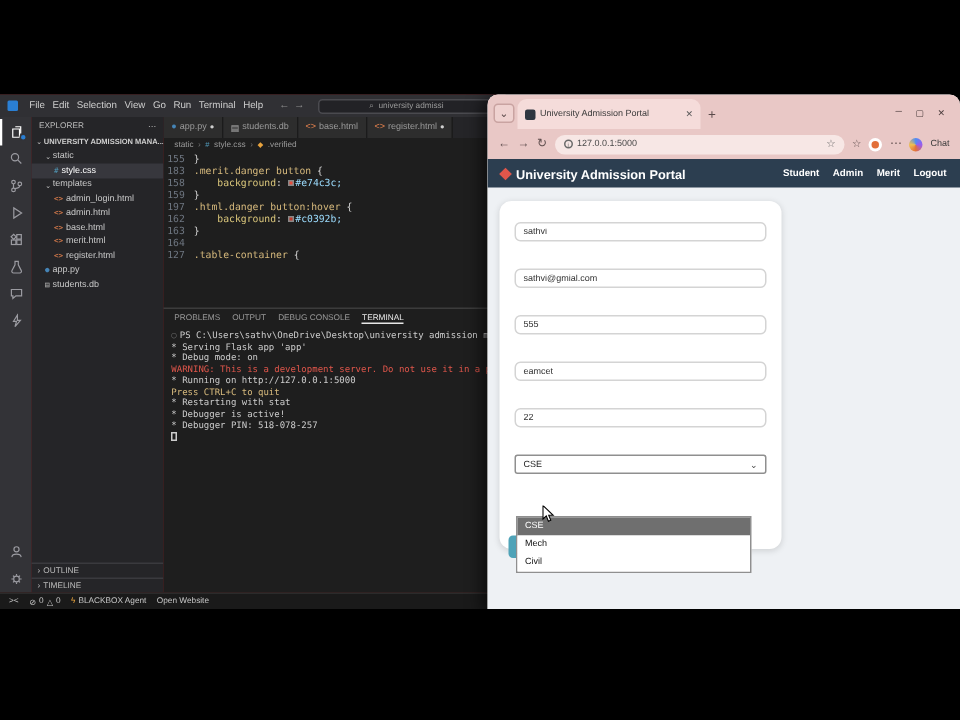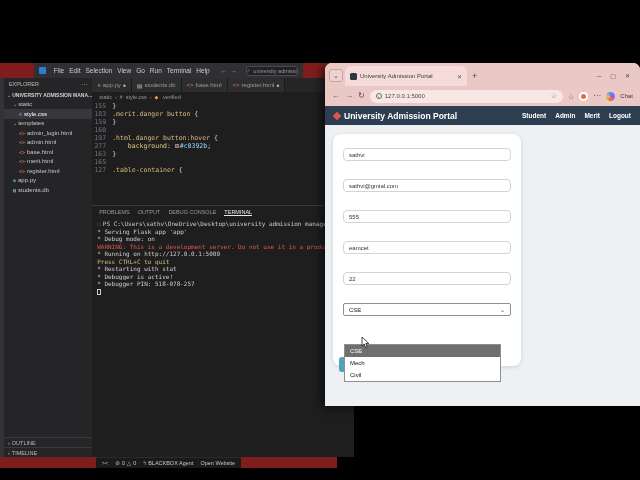--- a/index.html
+++ b/index.html
@@ -1,22 +1,22 @@
 <!DOCTYPE html>
 <html><head>
 <meta charset="utf-8">
 <style>
   html,body{margin:0;padding:0;background:#000;}
   *{box-sizing:border-box;}
   .stage{position:relative;width:640px;height:480px;background:#000;overflow:hidden;
          font-family:"Liberation Sans",sans-serif;}
 
   
-  .vscode{position:absolute;left:0;top:63px;width:337px;height:405px;background:#7f1d1d;
-          display:flex;flex-direction:column;align-items:center;}
+  .vscode{position:absolute;left:0;top:63px;width:337px;height:343px;background:#7f1d1d;
+          display:flex;flex-direction:column;}
   .vs-titlebar{flex:0 0 15px;background:#303034;display:flex;align-items:center;gap:2px;padding:0 5px;}
   .vs-logo{width:7px;height:7px;background:#2a7fd4;border-radius:1px;margin-right:3px;flex:0 0 7px;}
   .vs-menu{color:#cccccc;font-size:6.5px;padding:0 2.5px;white-space:nowrap;}
   .vs-navarrows{color:#8f8f8f;font-size:7px;margin-left:6px;letter-spacing:3px;}
   .vs-search{margin-left:4px;flex:1;max-width:118px;height:10px;background:#222226;border:1px solid #4a4a4f;
              border-radius:3px;color:#9a9a9a;font-size:5.5px;display:flex;align-items:center;
              justify-content:center;gap:3px;overflow:hidden;white-space:nowrap;}
   .vs-main{flex:1;display:flex;min-height:0;}
   .vs-activity{flex:0 0 21px;background:#333337;display:flex;flex-direction:column;align-items:center;padding-top:1px;}
   .activity-item{width:21px;height:18px;display:flex;align-items:center;justify-content:center;
@@ -297,26 +297,26 @@
             <span class="sep">›</span>
             <span class="bc-ico-css">#</span>
             <span>style.css</span>
             <span class="sep">›</span>
             <span class="bc-ico-sym">◆</span>
             <span>.verified</span>
           </div>
         <div class="vs-code" id="vs-code">
             <div class="code-row"><span class="lnum">155</span><span><span class="c-pln">}</span></span></div>
             <div class="code-row"><span class="lnum">183</span><span><span class="c-sel">.merit.danger button</span><span class="c-pln"> {</span></span></div>
+            <div class="code-row"><span class="lnum">158</span><span><span class="c-pln">    </span><span class="c-prop">background</span><span class="c-pln">: </span><span class="swatch" style="background: rgb(231, 76, 60);"></span><span class="c-val">#e74c3c;</span></span></div>
             <div class="code-row"><span class="lnum">159</span><span><span class="c-pln">}</span></span></div>
-            <div class="code-row"><span class="lnum">160</span><span></span></div>
             <div class="code-row"><span class="lnum">197</span><span><span class="c-sel">.html.danger button:hover</span><span class="c-pln"> {</span></span></div>
-            <div class="code-row"><span class="lnum">277</span><span><span class="c-pln">    </span><span class="c-prop">background</span><span class="c-pln">: </span><span class="swatch" style="background: rgb(192, 57, 43);"></span><span class="c-val">#c0392b;</span></span></div>
+            <div class="code-row"><span class="lnum">162</span><span><span class="c-pln">    </span><span class="c-prop">background</span><span class="c-pln">: </span><span class="swatch" style="background: rgb(192, 57, 43);"></span><span class="c-val">#c0392b;</span></span></div>
             <div class="code-row"><span class="lnum">163</span><span><span class="c-pln">}</span></span></div>
-            <div class="code-row"><span class="lnum">165</span><span></span></div>
+            <div class="code-row"><span class="lnum">164</span><span></span></div>
             <div class="code-row"><span class="lnum">127</span><span><span class="c-sel">.table-container</span><span class="c-pln"> {</span></span></div>
           </div>
         <div class="vs-panel">
           <div class="vs-panel-tabs" id="vs-panel-tabs">
               <span class="vs-panel-tab">PROBLEMS</span>
               <span class="vs-panel-tab">OUTPUT</span>
               <span class="vs-panel-tab">DEBUG CONSOLE</span>
               <span class="vs-panel-tab active">TERMINAL</span>
             </div>
           <div class="vs-terminal" id="vs-terminal">

